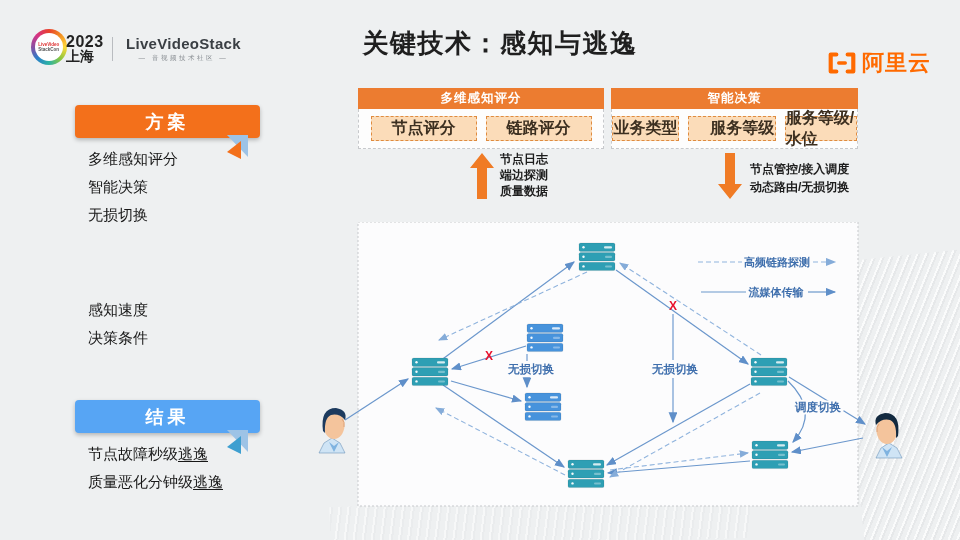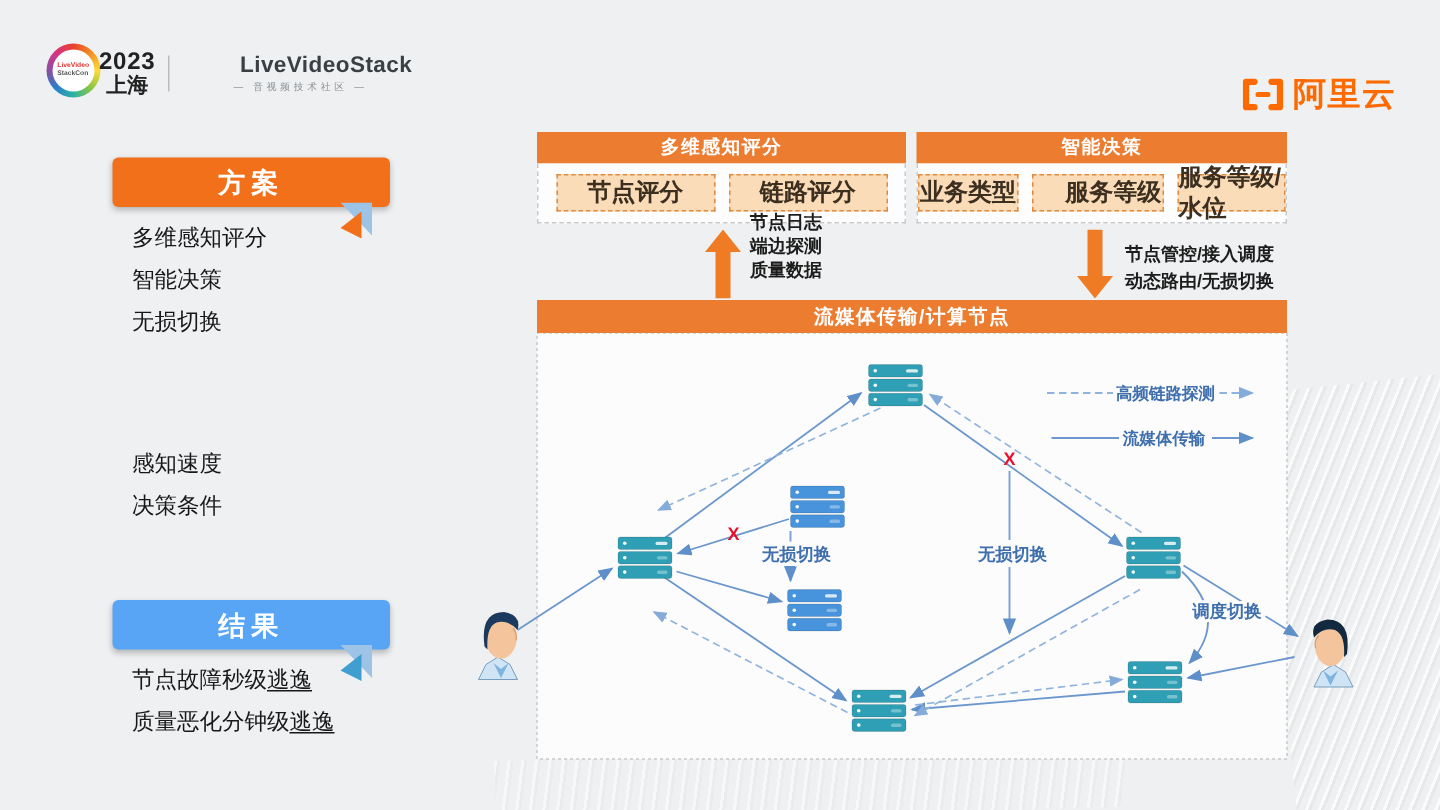--- a/index.html
+++ b/index.html
@@ -15,26 +15,26 @@
     background:repeating-linear-gradient(99deg,rgba(255,255,255,.85) 0 2px,rgba(215,217,220,.3) 2px 4px,rgba(255,255,255,0) 4px 9px);
     opacity:.6;transform:rotate(-2deg);}
 
   
   .ring{left:31px;top:29px;width:36px;height:36px;border-radius:50%;
     background:conic-gradient(#e8412c,#f29022,#ffd93b,#8cc63f,#2bb3a3,#2a7fc9,#8a4fa3,#d63384,#e8412c);}
   .ring::after{content:"";position:absolute;inset:4px;background:#fff;border-radius:50%;}
   .ring .rt{position:absolute;inset:0;z-index:1;display:flex;flex-direction:column;align-items:center;justify-content:center;line-height:5px;}
   .ring .rt b{font-size:5px;color:#d33;transform:scale(.9);}
   .ring .rt i{font-size:5px;font-style:normal;color:#555;font-weight:bold;transform:scale(.9);}
-  .yearblock{left:66px;top:34px;color:#222;font-weight:bold;line-height:15px;text-align:center;}
+  .yearblock{left:66px;top:34px;color:#222;font-weight:bold;line-height:15px;text-align:left;}
   .yearblock .y{font-size:16px;letter-spacing:.5px;}
   .yearblock .c{font-size:14px;}
   .hdiv{left:112px;top:37px;width:1px;height:24px;background:#b9bcc0;}
   .brand{left:126px;top:35px;color:#3a3f44;}
-  .brand .b1{font-size:15px;font-weight:bold;letter-spacing:.3px;margin-left:34px;}
+  .brand .b1{font-size:15px;font-weight:bold;letter-spacing:.3px;}
   .brand .b2{font-size:6.5px;color:#8a8f94;letter-spacing:2.5px;margin-top:2px;text-align:center;}
   .title{left:250px;top:26px;width:500px;text-align:center;font-size:26px;font-weight:bold;
     color:#1f1f1f;letter-spacing:1.5px;}
   .vendor{left:826px;top:48px;display:flex;align-items:center;gap:4px;color:#FF6A00;}
   .vendor .vt{font-size:22px;font-weight:bold;letter-spacing:1px;}
 
   
   .banner{left:75px;width:185px;height:33px;border-radius:4px;color:#fff;font-size:18px;font-weight:bold;
     letter-spacing:4px;display:flex;align-items:center;justify-content:center;
     box-shadow:0 2px 4px rgba(0,0,0,.25);}
@@ -74,20 +74,21 @@
   </div>
   <div class="abs yearblock">
     <div class="y">2023</div>
     <div class="c">上海</div>
   </div>
   <div class="abs hdiv"></div>
   <div class="abs brand">
     <div class="b1">LiveVideoStack</div>
     <div class="b2">— 音视频技术社区 —</div>
   </div>
+  <div class="abs title">关键技术：感知与逃逸</div>
   <div class="abs vendor">
     <svg width="32" height="24" viewBox="0 0 34 24">
       <polyline points="11,3 5,3 5,21 11,21" fill="none" stroke="#FF6A00" stroke-width="4.4" stroke-linecap="round" stroke-linejoin="round"></polyline>
       <polyline points="23,3 29,3 29,21 23,21" fill="none" stroke="#FF6A00" stroke-width="4.4" stroke-linecap="round" stroke-linejoin="round"></polyline>
       <line x1="13.5" y1="12" x2="20.5" y2="12" stroke="#FF6A00" stroke-width="3.6" stroke-linecap="round"></line>
     </svg>
     <span class="vt">阿里云</span>
   </div>
 
   <div class="abs banner" style="top:105px;background:#F3701B;">
@@ -132,34 +133,33 @@
     <div class="tbody">
       <div class="sbox" style="width:70px;">业务类型</div>
       <div class="sbox" style="width:70px;padding-left:21px;">服务等级</div>
       <div class="sbox" style="width:76px;">服务等级/水位</div>
     </div>
   </div>
 
   <svg class="abs" style="left:470px;top:153px;" width="24" height="46" viewBox="0 0 24 46">
     <polygon points="12,0 24,15 17,15 17,46 7,46 7,15 0,15" fill="#F07B25"></polygon>
   </svg>
-  <div class="abs flowtxt" style="left:500px;top:140px;line-height:16px;">
+  <div class="abs flowtxt" style="left:500px;top:151px;line-height:16px;">
     <div>节点日志</div>
     <div>端边探测</div>
     <div>质量数据</div>
   </div>
   <svg class="abs" style="left:718px;top:153px;" width="24" height="46" viewBox="0 0 24 46">
     <polygon points="12,46 24,31 17,31 17,0 7,0 7,31 0,31" fill="#F07B25"></polygon>
   </svg>
   <div class="abs flowtxt" style="left:750px;top:160px;line-height:18px;">
     <div>节点管控/接入调度</div>
     <div>动态路由/无损切换</div>
   </div>
 
-  <div class="abs bar">流媒体传输/计算节点</div>
 
   <svg class="abs" style="left:305px;top:222px;" width="600" height="290" viewBox="0 0 600 290">
     <defs>
       <marker id="arr" markerWidth="9" markerHeight="8" refX="7.5" refY="3.4" orient="auto">
         <path d="M0,0 L8.5,3.4 L0,6.8 Z" fill="#5F8FC9"></path>
       </marker>
       <marker id="arrd" markerWidth="9" markerHeight="8" refX="7.5" refY="3.4" orient="auto">
         <path d="M0,0 L8.5,3.4 L0,6.8 Z" fill="#85ACD9"></path>
       </marker>
       <g id="srv">

